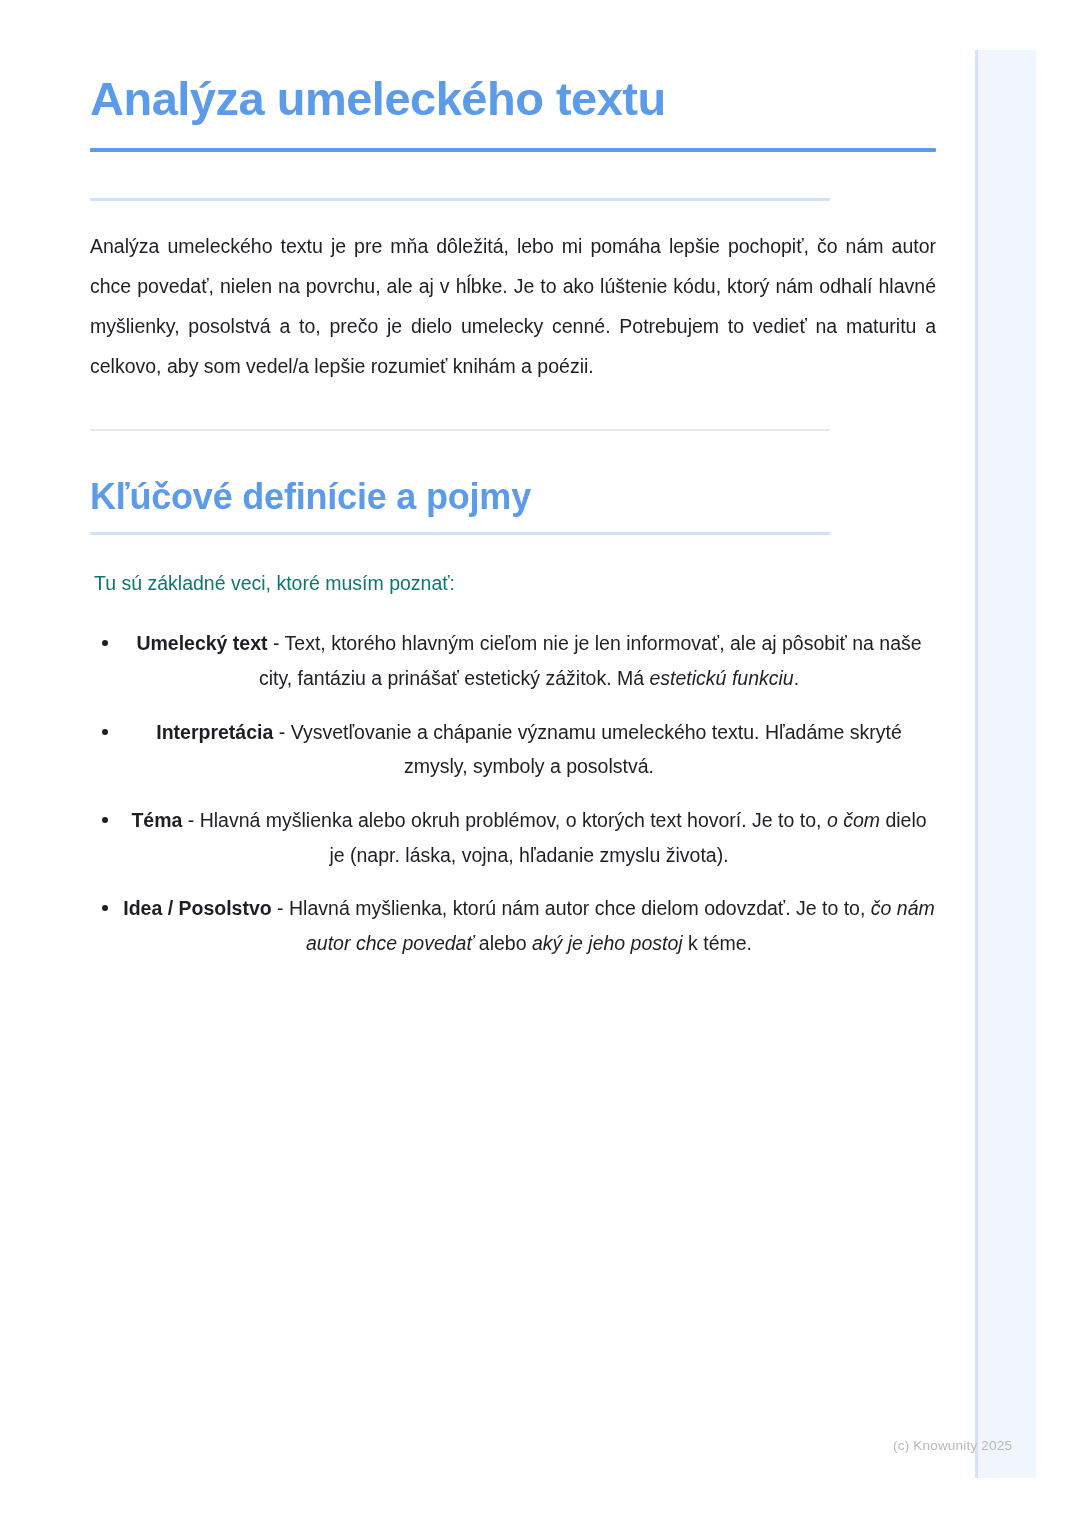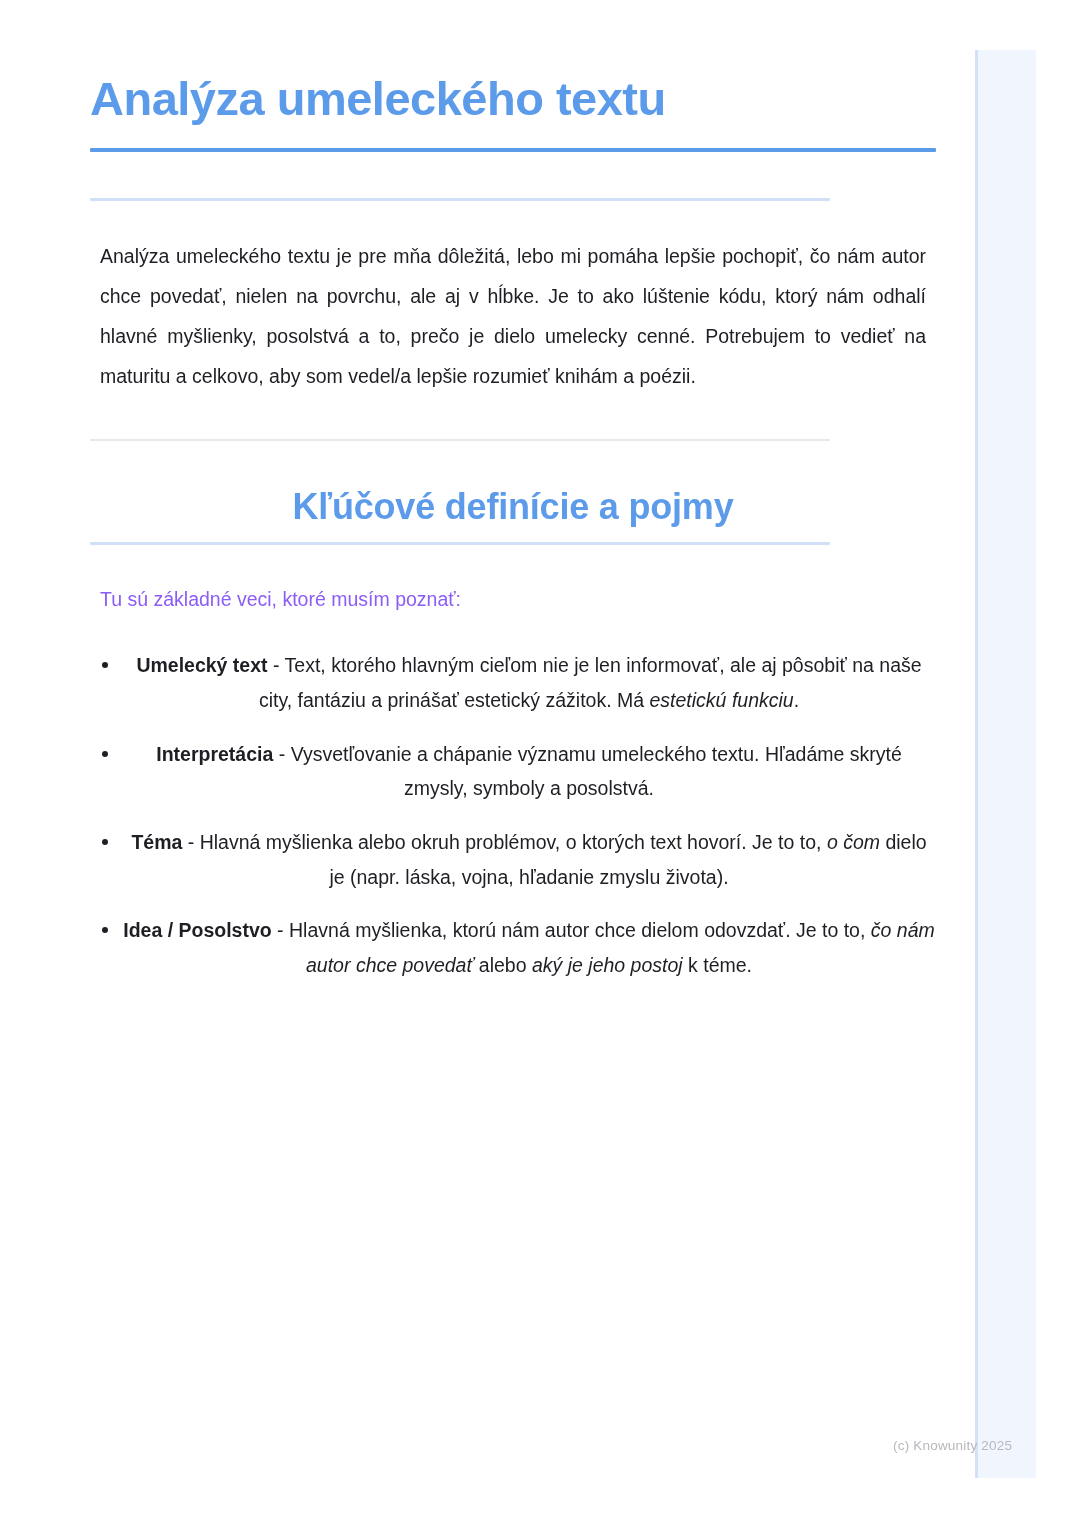--- a/index.html
+++ b/index.html
@@ -63,45 +63,45 @@
   .section.second {
     margin-top: 44px;
   }
   .section-title {
     margin: 0;
     color: #5c9bea;
     font-weight: 700;
     letter-spacing: -0.2px;
   }
   .section-title.h2 { font-size: 30px; line-height: 1.2; }
-  .section-title.h1 { font-size: 36px; line-height: 1.2; text-align: center; }
+  .section-title.h1 { font-size: 36px; line-height: 1.2; }
 
   .section-rule {
     margin-top: 14px;
     width: 740px;
     height: 3px;
     background: #cfe0f7;
     border-radius: 1px;
   }
 
   
   .body-text {
-    margin: 10px;
+    margin: 0;
     padding-top: 26px;
     font-size: 19.5px;
     line-height: 2.05;
     color: #1e1e24;
     text-align: justify;
   }
   .lead-text {
-    margin: 10px;
+    margin: 4px;
     padding-top: 28px;
     font-size: 19.5px;
     line-height: 1.7;
-    color: #8b5cf6;
+    color: #0f766e;
   }
 
   
   .soft-divider {
     margin-top: 42px;
     width: 740px;
     height: 2px;
     background: #e9e9ec;
   }
 

